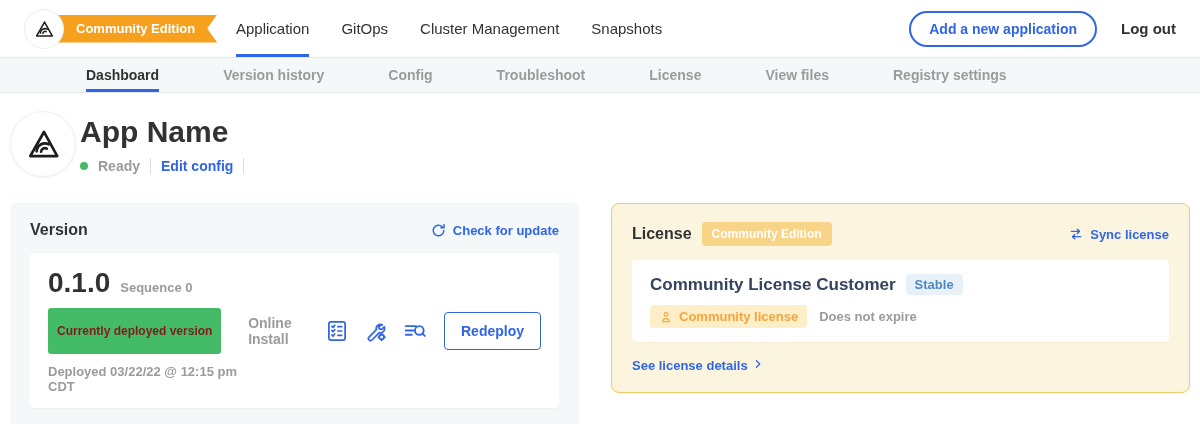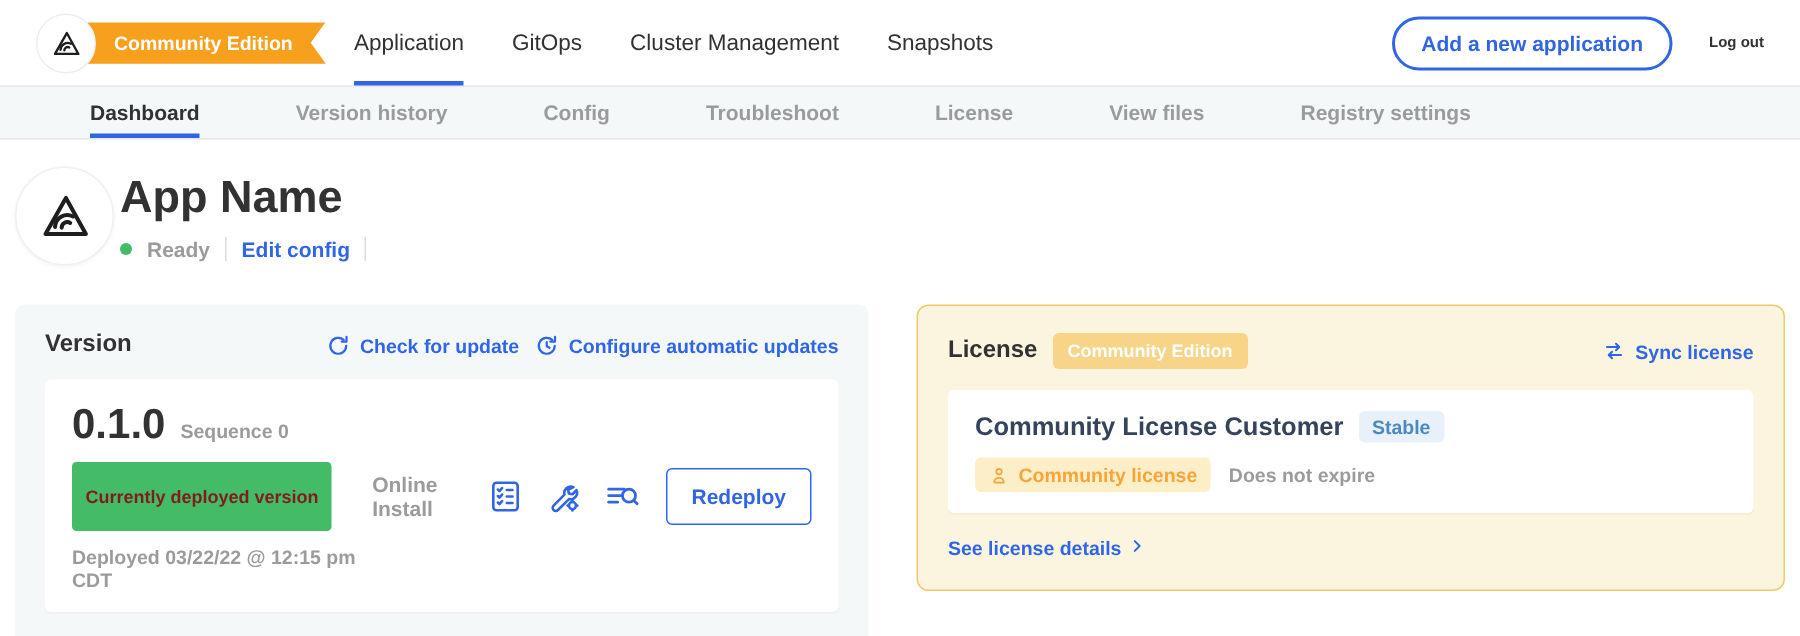--- a/index.html
+++ b/index.html
@@ -36,26 +36,26 @@
     display:flex;align-items:center;height:100%;font-size:15px;font-weight:400;
     color:var(--dark-text);cursor:pointer;border-bottom:3px solid transparent;padding-top:3px;
   }
   .toptab.active{border-bottom-color:var(--accent-blue)}
   .topnav-right{margin-left:auto;display:flex;align-items:center;gap:24px}
   .pill-btn{
     border:2px solid var(--accent-blue);color:var(--accent-blue);background:#fff;
     border-radius:20px;padding:8px 18px;font-size:14px;font-weight:700;cursor:pointer;
     font-family:inherit;
   }
-  .logout{font-size:10px;font-weight:700;color:var(--dark-text);cursor:pointer}
+  .logout{font-size:15px;font-weight:700;color:var(--dark-text);cursor:pointer}
 
   
   .subnav{
     height:36px;background:var(--panel-bg);border-top:1px solid var(--light-border);
-    border-bottom:1px solid var(--light-border);display:flex;gap:64px;padding-left:60px;align-items:center;
+    border-bottom:1px solid var(--light-border);display:flex;gap:64px;padding-left:86px;align-items:center;
   }
   .subtab{
     display:flex;align-items:center;height:100%;font-size:14px;font-weight:600;
     color:var(--gray-text);cursor:pointer;border-bottom:3px solid transparent;padding-top:3px;
   }
   .subtab.active{color:var(--dark-text);border-bottom-color:var(--accent-blue)}
 
   
   main{padding:0 10px}
   .app-header{display:flex;align-items:flex-start;gap:4px;margin-top:18px}
@@ -177,30 +177,20 @@
         <div class="head-links">
           <a class="icon-link">
             <span>
               <svg width="17" height="17" viewBox="0 0 24 24" fill="none" stroke="currentColor" stroke-width="2.1" stroke-linecap="round" stroke-linejoin="round">
                 <path d="M19.5 12a7.5 7.5 0 1 1-2.4-5.5"></path>
                 <polyline points="19.8 3.6 19.8 8.1 15.3 8.1"></polyline>
               </svg>
             </span>
             <span>Check for update</span>
           </a>
-          <a class="icon-link">
-            <span>
-              <svg width="17" height="17" viewBox="0 0 24 24" fill="none" stroke="currentColor" stroke-width="2.1" stroke-linecap="round" stroke-linejoin="round">
-                <path d="M19.5 12a7.5 7.5 0 1 1-2.4-5.5"></path>
-                <polyline points="19.8 3.6 19.8 8.1 15.3 8.1"></polyline>
-                <polyline points="12 8.6 12 12.4 14.6 13.9"></polyline>
-              </svg>
-            </span>
-            <span>Configure automatic updates</span>
-          </a>
         </div>
       </div>
 
       <div class="inner-card version-inner">
         <div>
           <div class="ver-num-row">
             <span class="ver-num">0.1.0</span>
             <span class="seq">Sequence 0</span>
           </div>
           <span class="badge-green">Currently deployed version</span>

